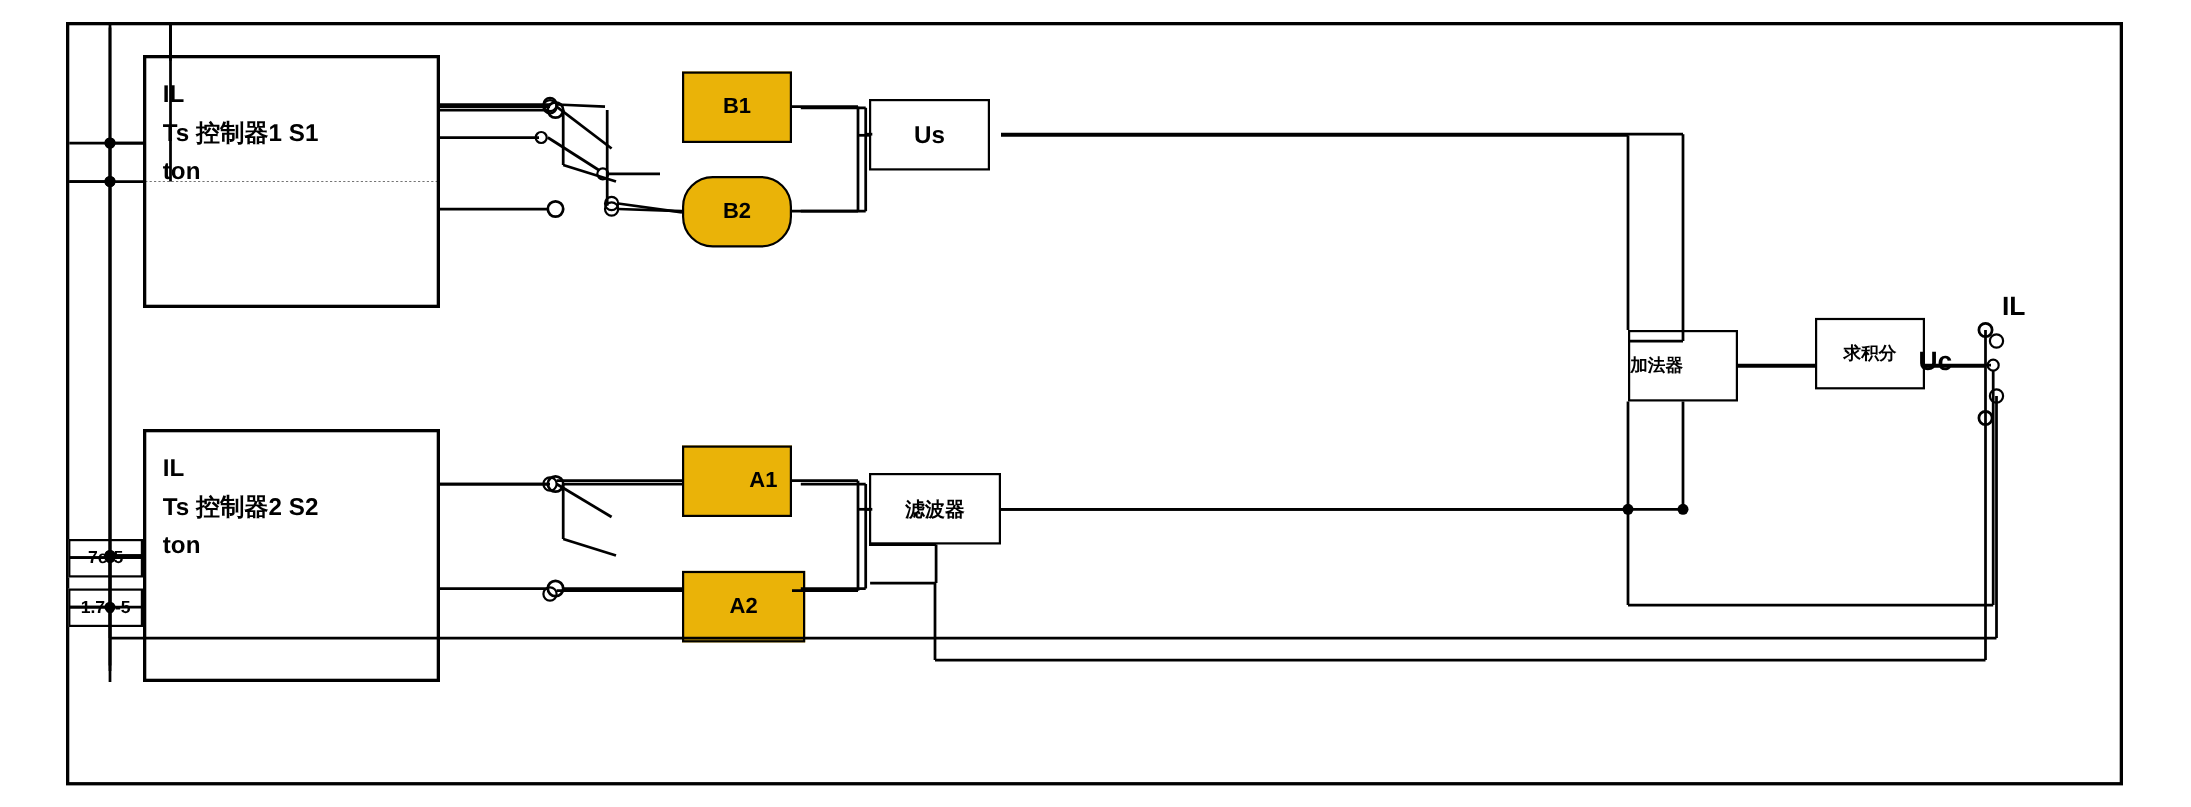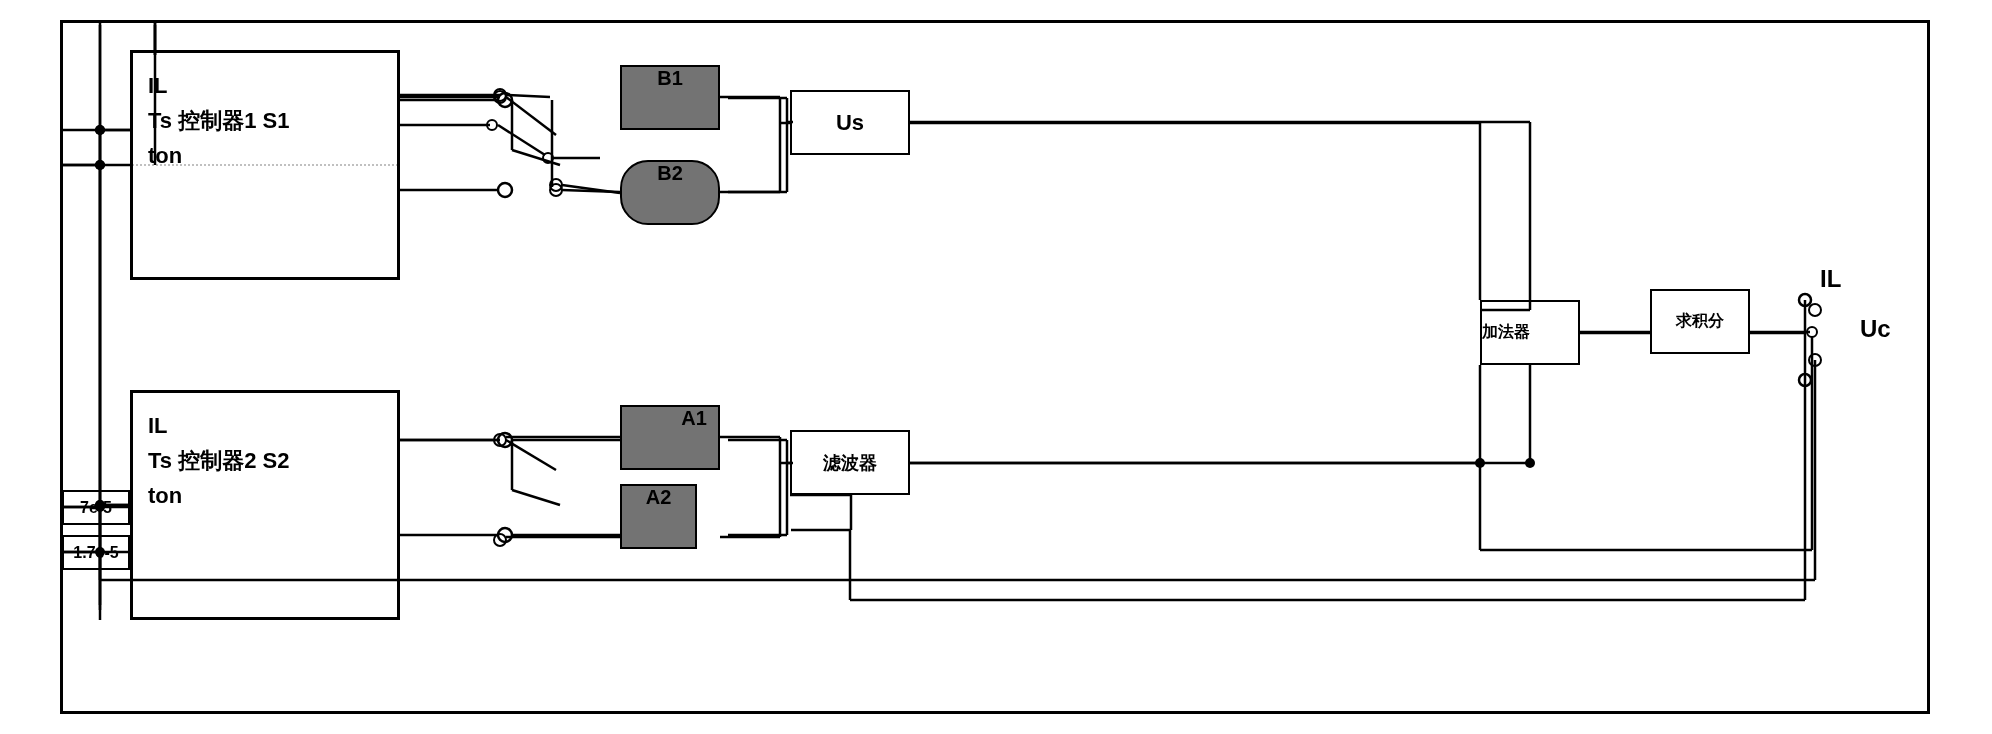--- a/index.html
+++ b/index.html
@@ -47,37 +47,38 @@
     .controller-text {
       padding: 15px;
       font-size: 22px;
       font-weight: bold;
       line-height: 1.6;
     }
     
     .small-block {
       position: absolute;
       border: 2px solid #000;
-      background: #737373;
-      display: flex;
+      background: #eab308;
+      display: flex;
+      align-items: center;
       justify-content: center;
       font-size: 20px;
       font-weight: bold;
     }
     .b1-block { left: 620px; top: 65px; width: 100px; height: 65px; }
     .b2-block { left: 620px; top: 160px; width: 100px; height: 65px; border-radius: 28px; }
     .a1-block { left: 620px; top: 405px; width: 100px; height: 65px; padding-left: 48px; }
-    .a2-block { left: 620px; top: 484px; width: 77px; height: 65px; }
+    .a2-block { left: 620px; top: 519px; width: 112px; height: 65px; }
 
     
     .us-block {
       position: absolute;
       left: 790px;
       top: 90px;
-      width: 120px;
+      width: 110px;
       height: 65px;
       border: 2px solid #000;
       background: #fff;
       display: flex;
       align-items: center;
       justify-content: center;
       font-size: 22px;
       font-weight: bold;
     }
 
@@ -143,21 +144,21 @@
     .ts-box { left: 62px; top: 490px; width: 68px; height: 35px; }
     .ts2-box { left: 62px; top: 535px; width: 68px; height: 35px; }
 
     
     .output-label {
       position: absolute;
       font-size: 24px;
       font-weight: bold;
     }
     .il-label { left: 1820px; top: 265px; }
-    .uc-label { left: 1860px; top: 315px; }
+    .uc-label { left: 1744px; top: 315px; }
 
     
     .wires-svg {
       position: absolute;
       left: 0;
       top: 0;
       width: 1992px;
       height: 734px;
       pointer-events: none;
     }

